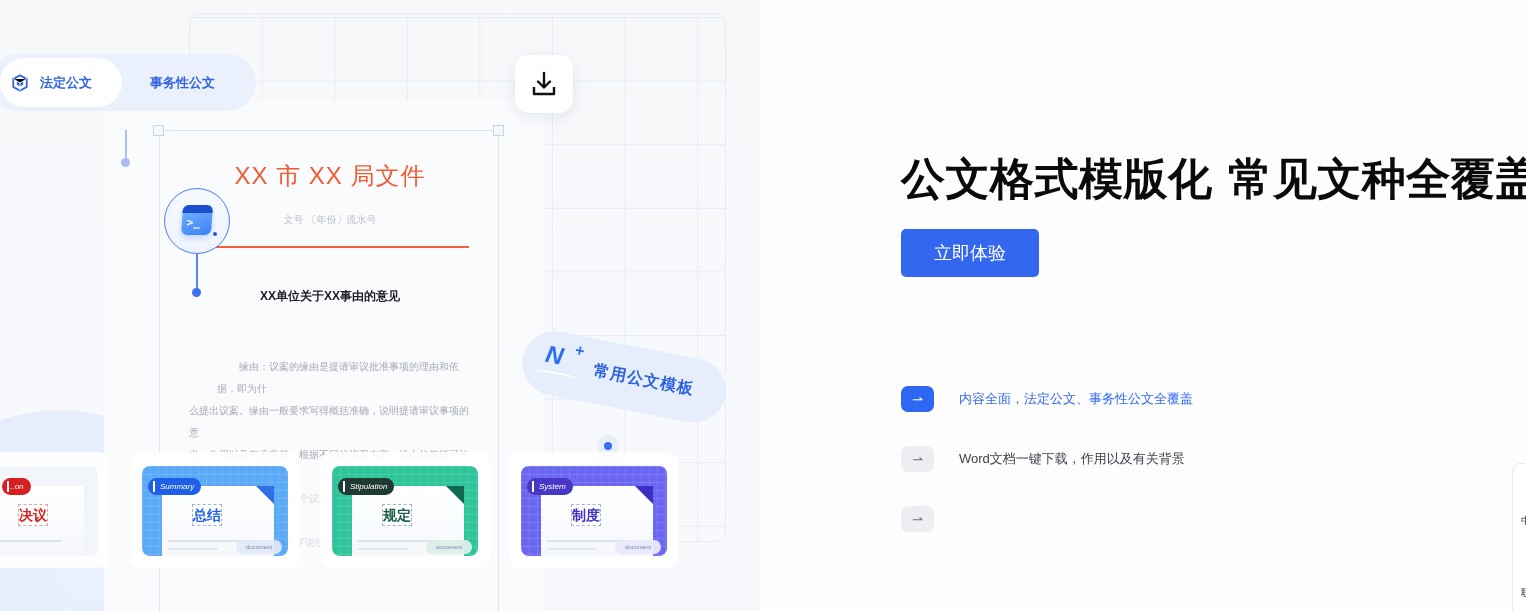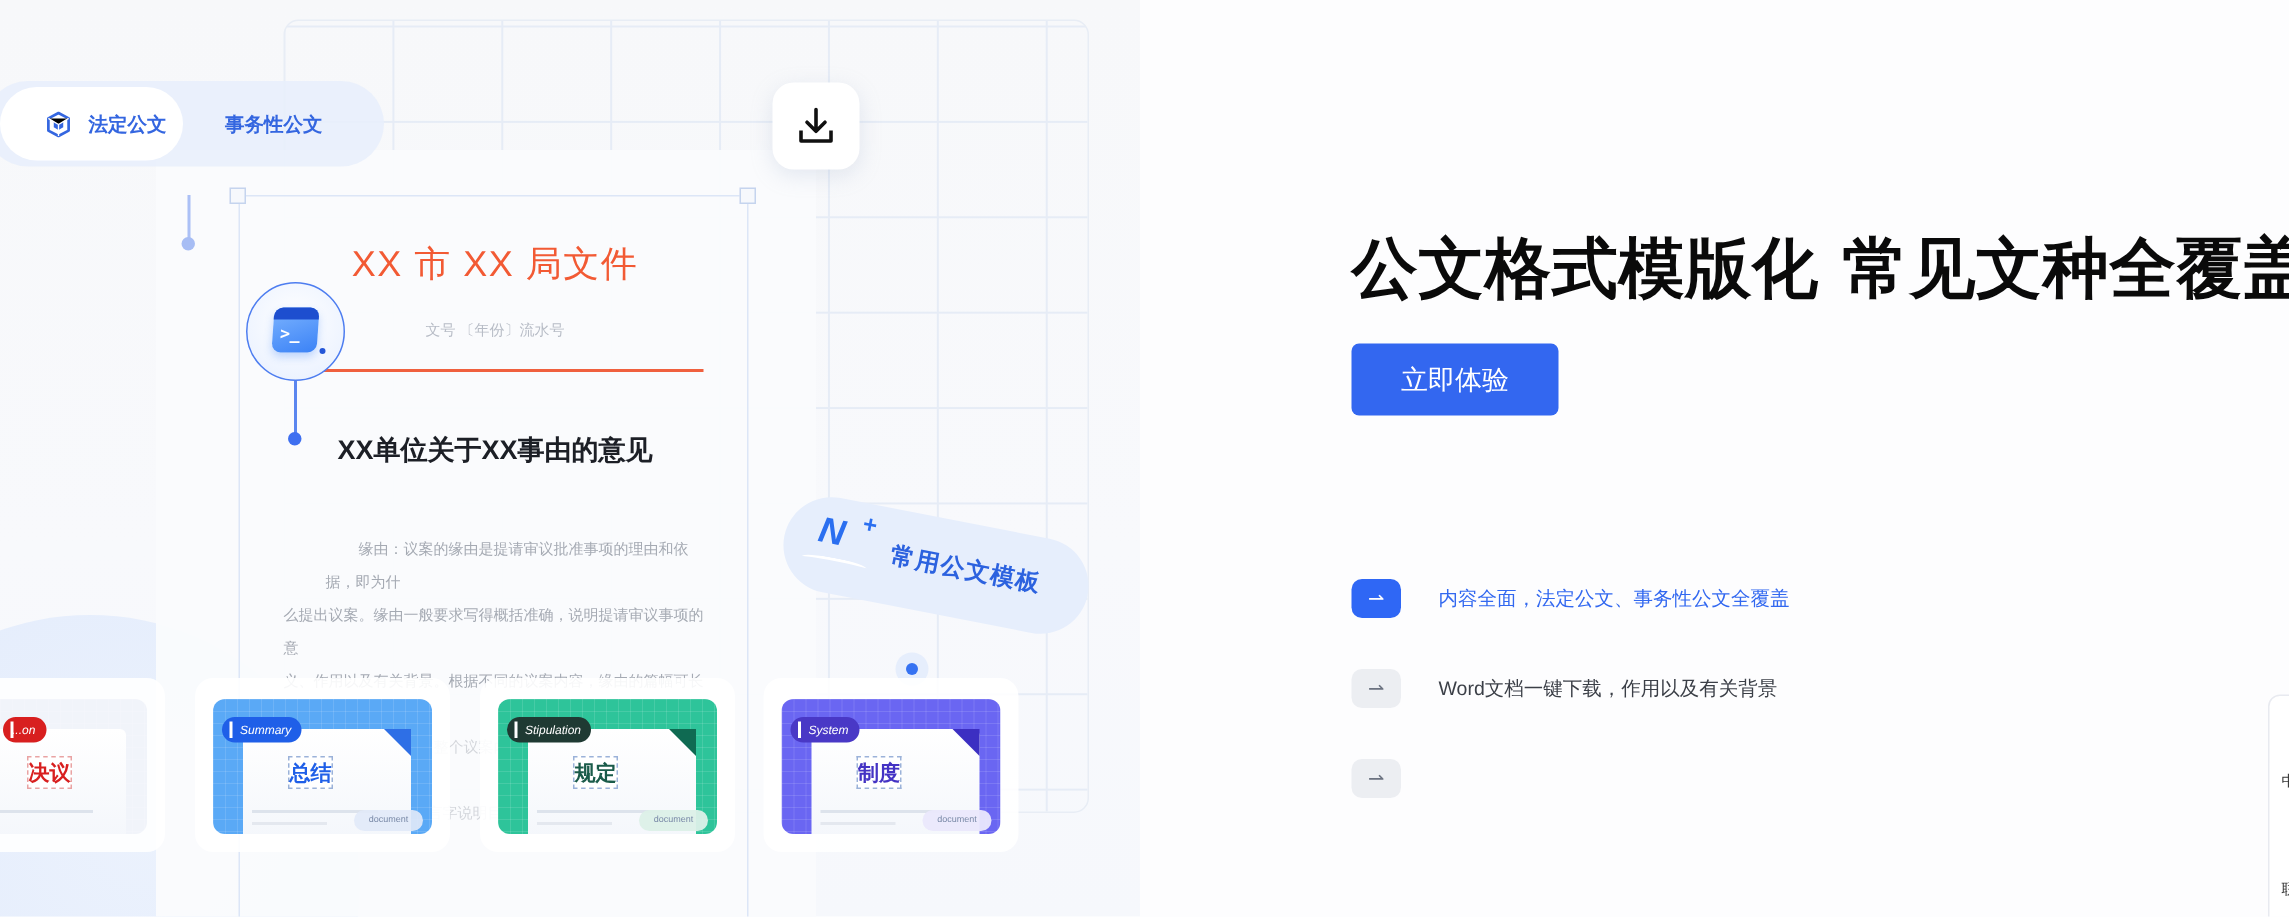--- a/index.html
+++ b/index.html
@@ -27,41 +27,41 @@
   .doc-frame { position: absolute; left: 159px; top: 130px; width: 340px; height: 500px;
     border: 1px solid #dce6f7; }
   .corner { position: absolute; width: 11px; height: 11px; border: 1px solid #c5d4ee; background: #f6f8fc; }
 
   .doc-title { position: absolute; left: 160px; top: 160px; width: 340px; text-align: center;
     color: #f25a34; font-size: 24px; font-weight: normal; letter-spacing: 1px; }
   .doc-sub { position: absolute; left: 160px; top: 213px; width: 340px; text-align: center;
     color: #b7bcc6; font-size: 10px; }
   .doc-red-line { position: absolute; left: 197px; top: 246px; width: 272px; height: 1.5px; background: #f0603e; }
   .doc-heading { position: absolute; left: 160px; top: 288px; width: 340px; text-align: center;
-    color: #1c1f26; font-size: 18px; font-weight: bold; }
+    color: #1c1f26; font-size: 12px; font-weight: bold; }
   .doc-body { position: absolute; left: 189px; top: 342px; width: 282px; color: #a5aab3; font-size: 10px; line-height: 22px; }
   .doc-body .p { text-indent: 22px; margin-left: 28px; }
   .doc-body .fade { opacity: .45; }
 
   
   .vline { position: absolute; width: 2px; background: #5b86ef; }
   .dot { position: absolute; width: 9px; height: 9px; border-radius: 50%; background: #3e6ff0; }
   .avatar { position: absolute; left: 164px; top: 188px; width: 66px; height: 66px; border-radius: 50%;
     border: 1.5px solid #4d7df0; background: radial-gradient(circle at 50% 40%, #ffffff 0%, #eef4ff 70%, #e3ecfd 100%); }
   .term { position: absolute; left: 17px; top: 16px; width: 30px; height: 30px; border-radius: 6px;
     background: linear-gradient(160deg, #7cb4ff 0%, #3b82f6 100%); transform: skewX(-4deg); box-shadow: 0 3px 6px rgba(59,130,246,.3); }
   .term:before { content: ""; position: absolute; left: 0; top: 0; right: 0; height: 8px; background: #1d4ecf; border-radius: 6px 6px 0 0; }
   .term span { position: absolute; left: 5px; top: 11px; color: #fff; font-size: 11px; font-weight: bold; font-family: "DejaVu Sans Mono", monospace; }
   .avatar .mini { position: absolute; right: 12px; bottom: 17px; width: 4px; height: 4px; border-radius: 50%; background: #2456d8; }
 
   
   .tabs { position: absolute; left: -10px; top: 54px; width: 266px; height: 57px; border-radius: 29px;
     background: rgba(232,238,252,.85); }
   .tab { position: absolute; top: 4px; height: 49px; border-radius: 25px; display: flex; align-items: center; font-size: 13px; font-weight: bold; color: #3466e0; cursor: pointer; }
-  .tab.active { left: 10px; width: 122px; background: #fff; padding-left: 30px; }
+  .tab.active { left: 10px; width: 122px; background: #fff; padding-left: 11px; }
   .tab.inactive { left: 160px; padding-left: 0; }
   .tab .cube { width: 18px; height: 18px; margin-right: 11px; }
 
   
   .dl { position: absolute; left: 515px; top: 55px; width: 58px; height: 58px; border-radius: 14px;
     background: #fff; box-shadow: 0 4px 14px rgba(160,175,205,.25); display: flex; align-items: center; justify-content: center; }
 
   
   .npill { position: absolute; left: 521px; top: 345px; width: 206px; height: 64px;
     background: #e6eefc; border-radius: 32px; transform: rotate(11deg); transform-origin: 50% 50%; }

